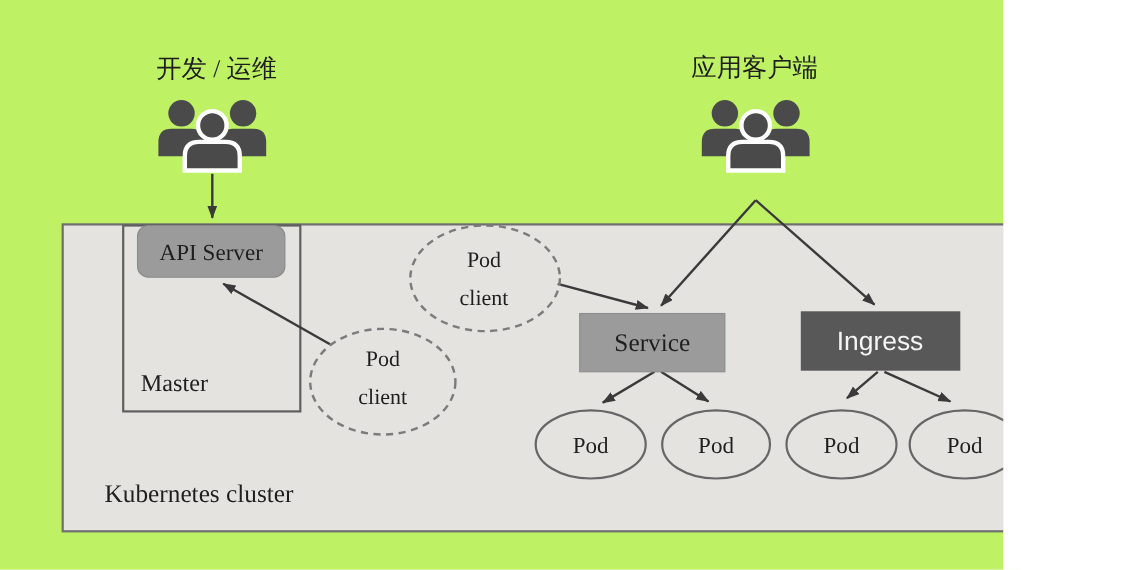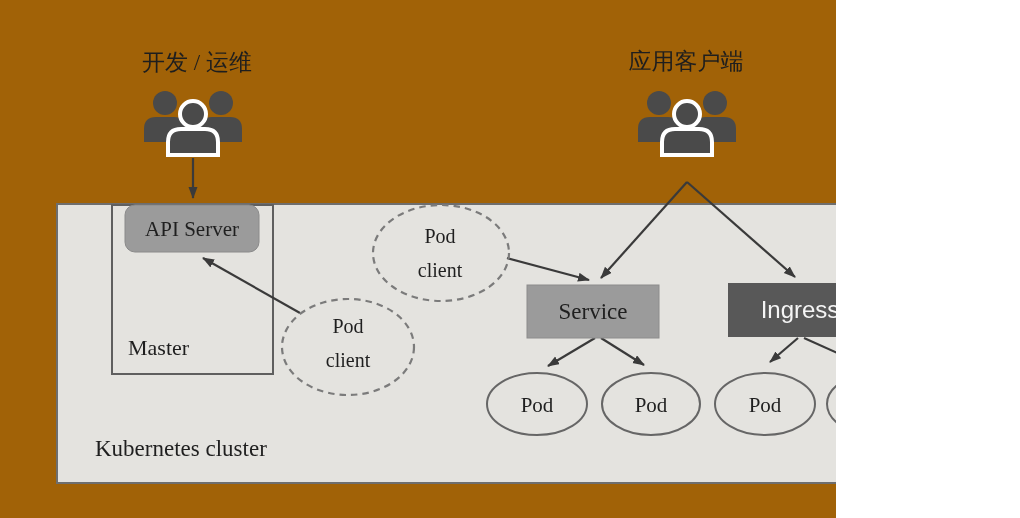--- a/index.html
+++ b/index.html
@@ -3,23 +3,23 @@
 <meta charset="utf-8">
 <style>
   html, body {
     margin: 0;
     padding: 0;
     background: #ffffff;
     font-family: "Liberation Serif", "DejaVu Serif", serif;
   }
   .stage {
     position: relative;
-    width: 836px;
+    width: 912px;
     height: 518px;
-    background: #a16207;
+    background: #bef264;
     overflow: hidden;
   }
   svg { display: block; }
   .ppl { fill: #4a4a4a; }
   .ppl-front { fill: #4a4a4a; stroke: #ffffff; stroke-width: 4px; }
   .cjk-label {
     font-family: "Liberation Serif", "DejaVu Serif", serif;
     font-size: 23px;
     fill: #1e1e1e;
   }

